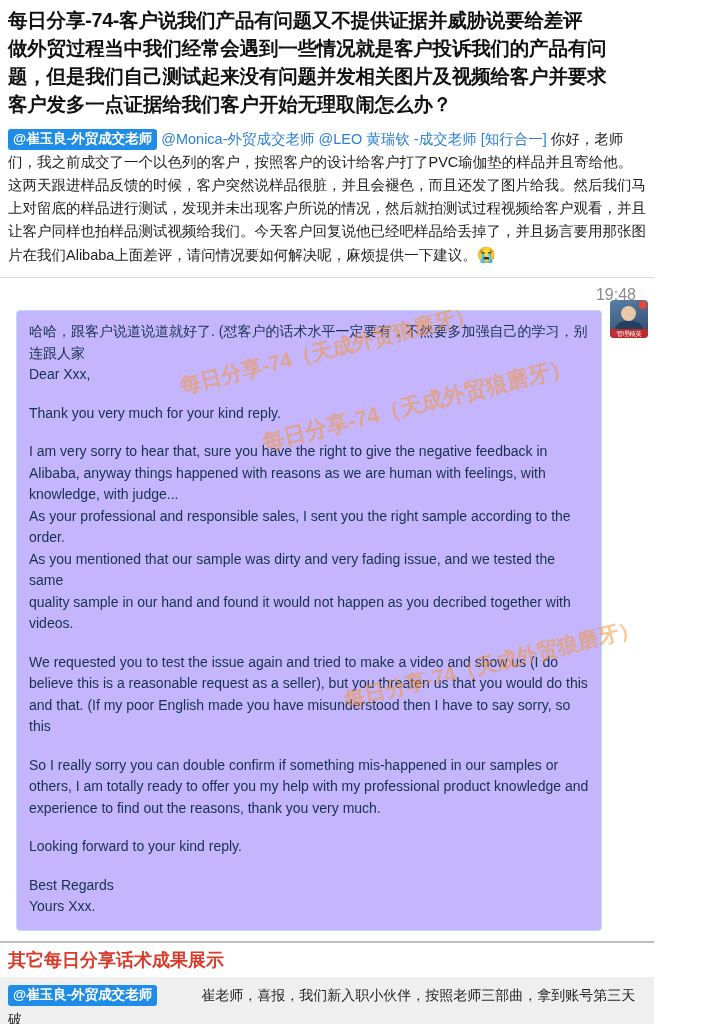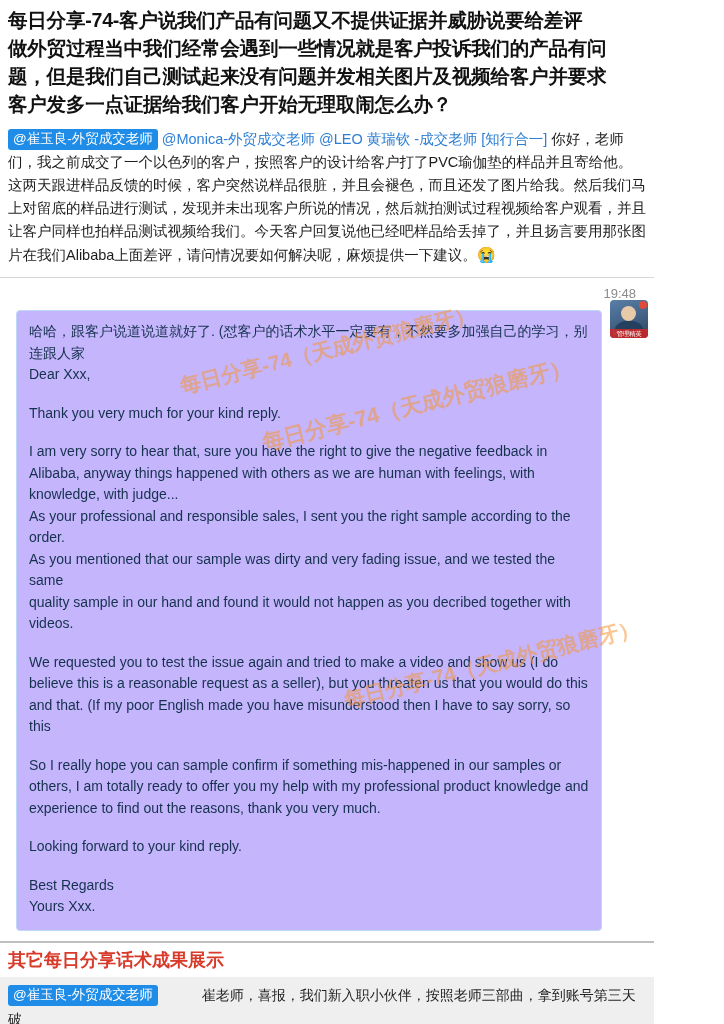--- a/index.html
+++ b/index.html
@@ -39,21 +39,21 @@
     margin: 6px 8px 0 8px;
     font-size: 14.5px;
     line-height: 23px;
     color: #1d1d1d;
   }
   .name-chip {
     display: inline-block;
     background: #1f8ce8;
     color: #ffffff;
     font-size: 13.5px;
-    font-weight: normal;
+    font-weight: bold;
     border-radius: 3px;
     padding: 1px 5px 2px 5px;
     line-height: 18px;
     vertical-align: 1px;
   }
   .mention {
     color: #2d7fd3;
   }
   .tag-blue {
     color: #2d7fd3;
@@ -71,21 +71,21 @@
 
   
   .meta-row {
     display: flex;
     align-items: flex-start;
     justify-content: flex-end;
     padding: 6px 8px 0 0;
     height: 22px;
   }
   .meta-time {
-    font-size: 13px;
+    font-size: 16px;
     color: #8b8b8b;
     margin-right: 10px;
     margin-top: 2px;
   }
 
   
   .avatar-wrap {
     position: absolute;
     right: 6px;
     top: 300px;
@@ -263,33 +263,33 @@
     </div>
   </div>
 
   <div class="bubble">
     <p>哈哈，跟客户说道说道就好了. (怼客户的话术水平一定要有，不然要多加强自己的学习，别连跟人家</p>
     <p>Dear Xxx,</p>
     <div class="gap"></div>
     <p>Thank you very much for your kind reply.</p>
     <div class="gap"></div>
     <p>I am very sorry to hear that, sure you have the right to give the negative feedback in</p>
-    <p>Alibaba, anyway things happened with others as we are human with feelings, with</p>
+    <p>Alibaba, anyway things happened with reasons as we are human with feelings, with</p>
     <p>knowledge, with judge...</p>
     <p>As your professional and responsible sales, I sent you the right sample according to the</p>
     <p>order.</p>
     <p>As you mentioned that our sample was dirty and very fading issue, and we tested the same</p>
     <p>quality sample in our hand and found it would not happen as you decribed together with</p>
     <p>videos.</p>
     <div class="gap"></div>
     <p>We requested you to test the issue again and tried to make a video and show us (I do</p>
     <p>believe this is a reasonable request as a seller), but you threaten us that you would do this</p>
     <p>and that. (If my poor English made you have misunderstood then I have to say sorry, so this</p>
     <div class="gap"></div>
-    <p>So I really hope you can sample confirm if something mis-happened in our samples or</p>
+    <p>So I really sorry you can double confirm if something mis-happened in our samples or</p>
     <p>others, I am totally ready to offer you my help with my professional product knowledge and</p>
     <p>experience to find out the reasons, thank you very much.</p>
     <div class="gap"></div>
     <p>Looking forward to your kind reply.</p>
     <div class="gap"></div>
     <p>Best Regards</p>
     <p>Yours Xxx.</p>
   </div>
 
   <div class="watermark wm1">每日分享-74（天成外贸狼磨牙）</div>

